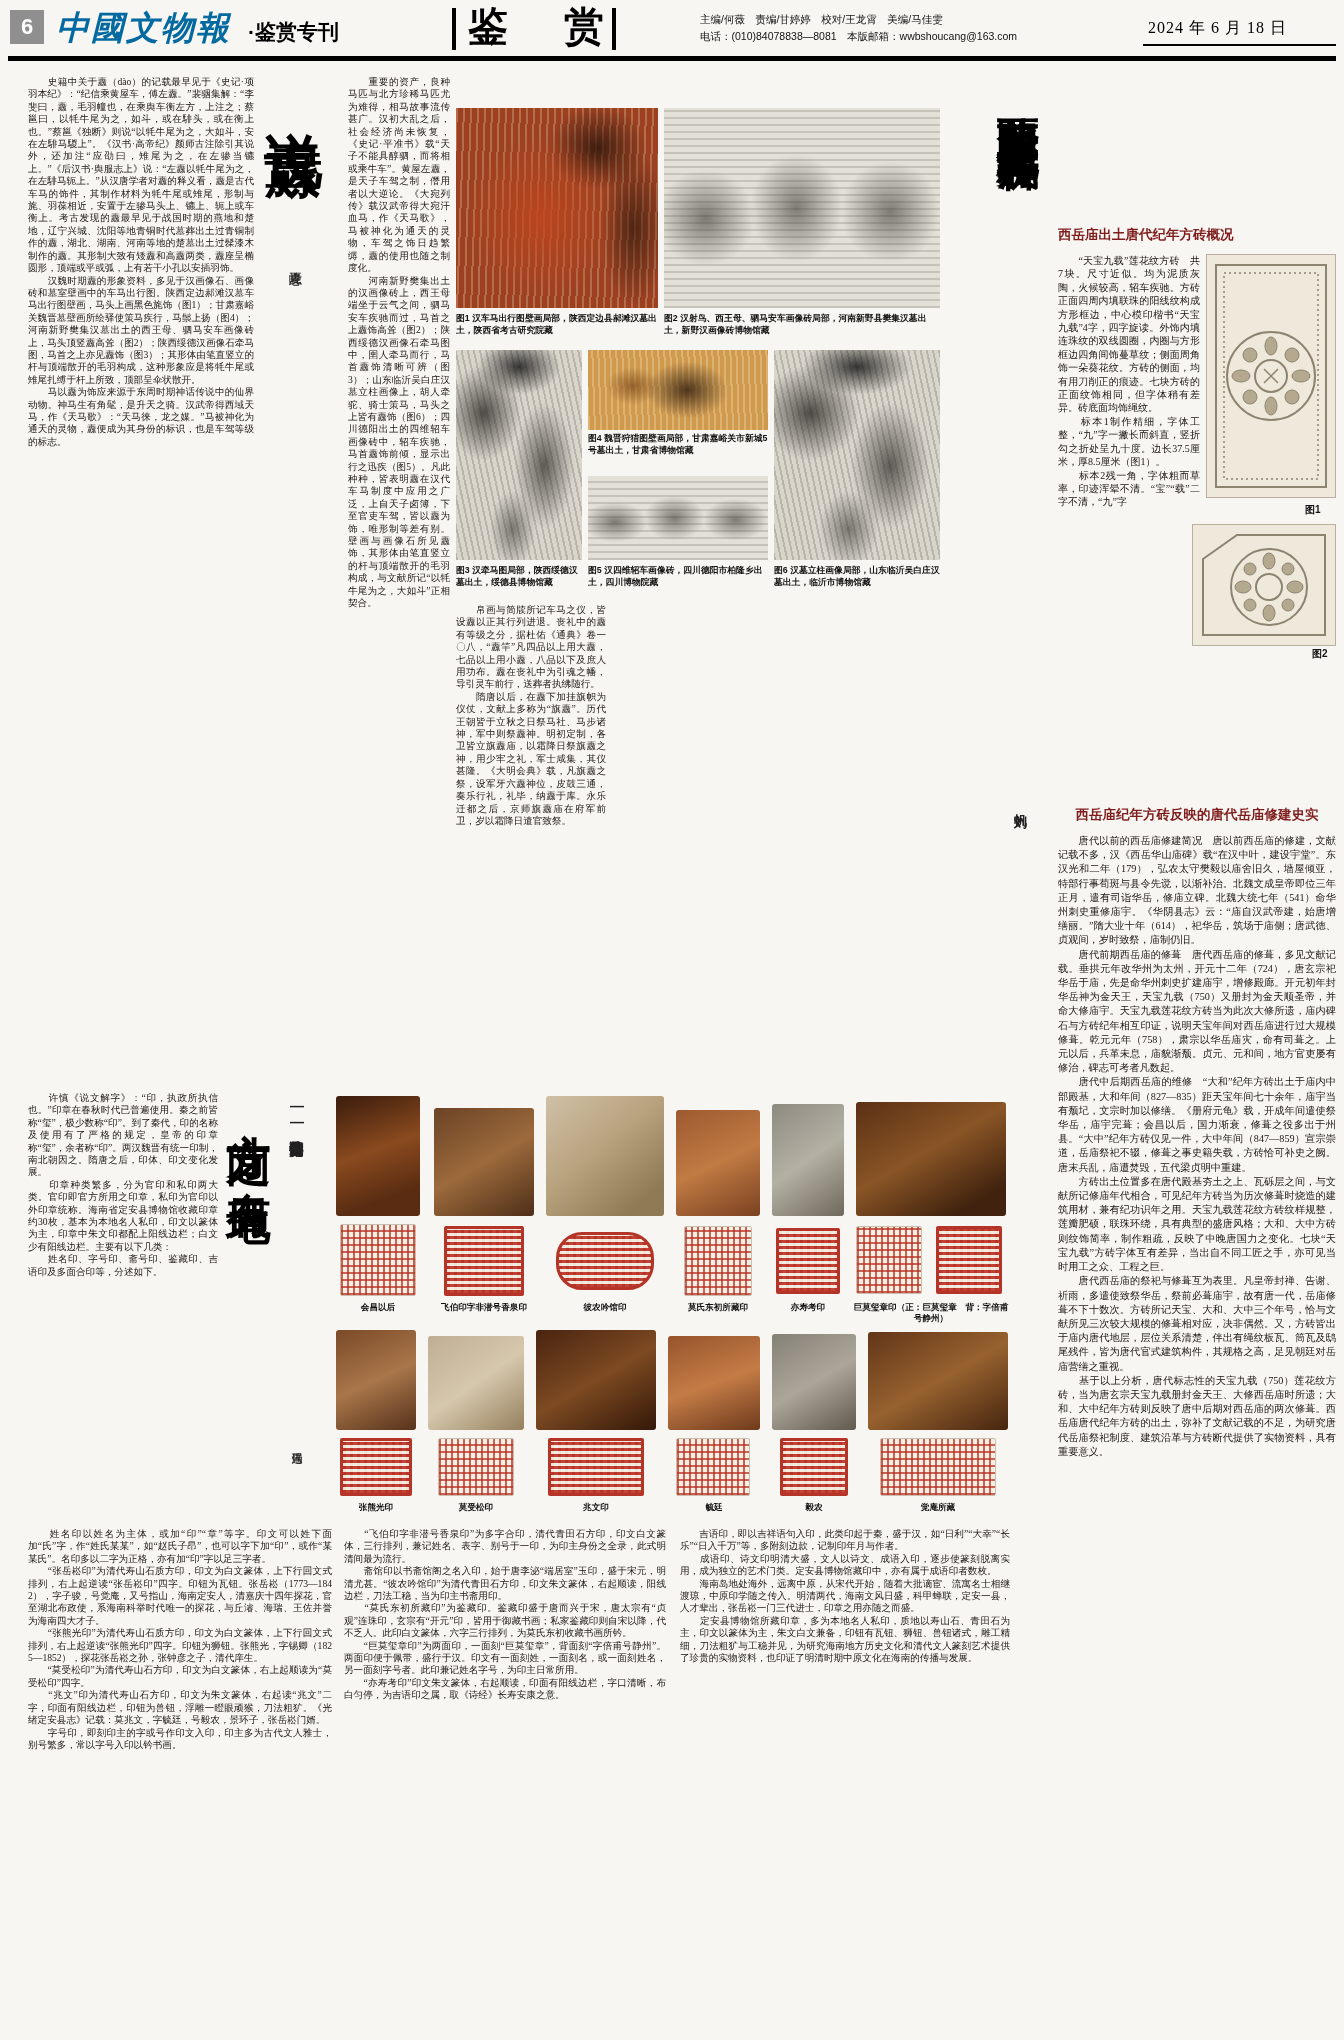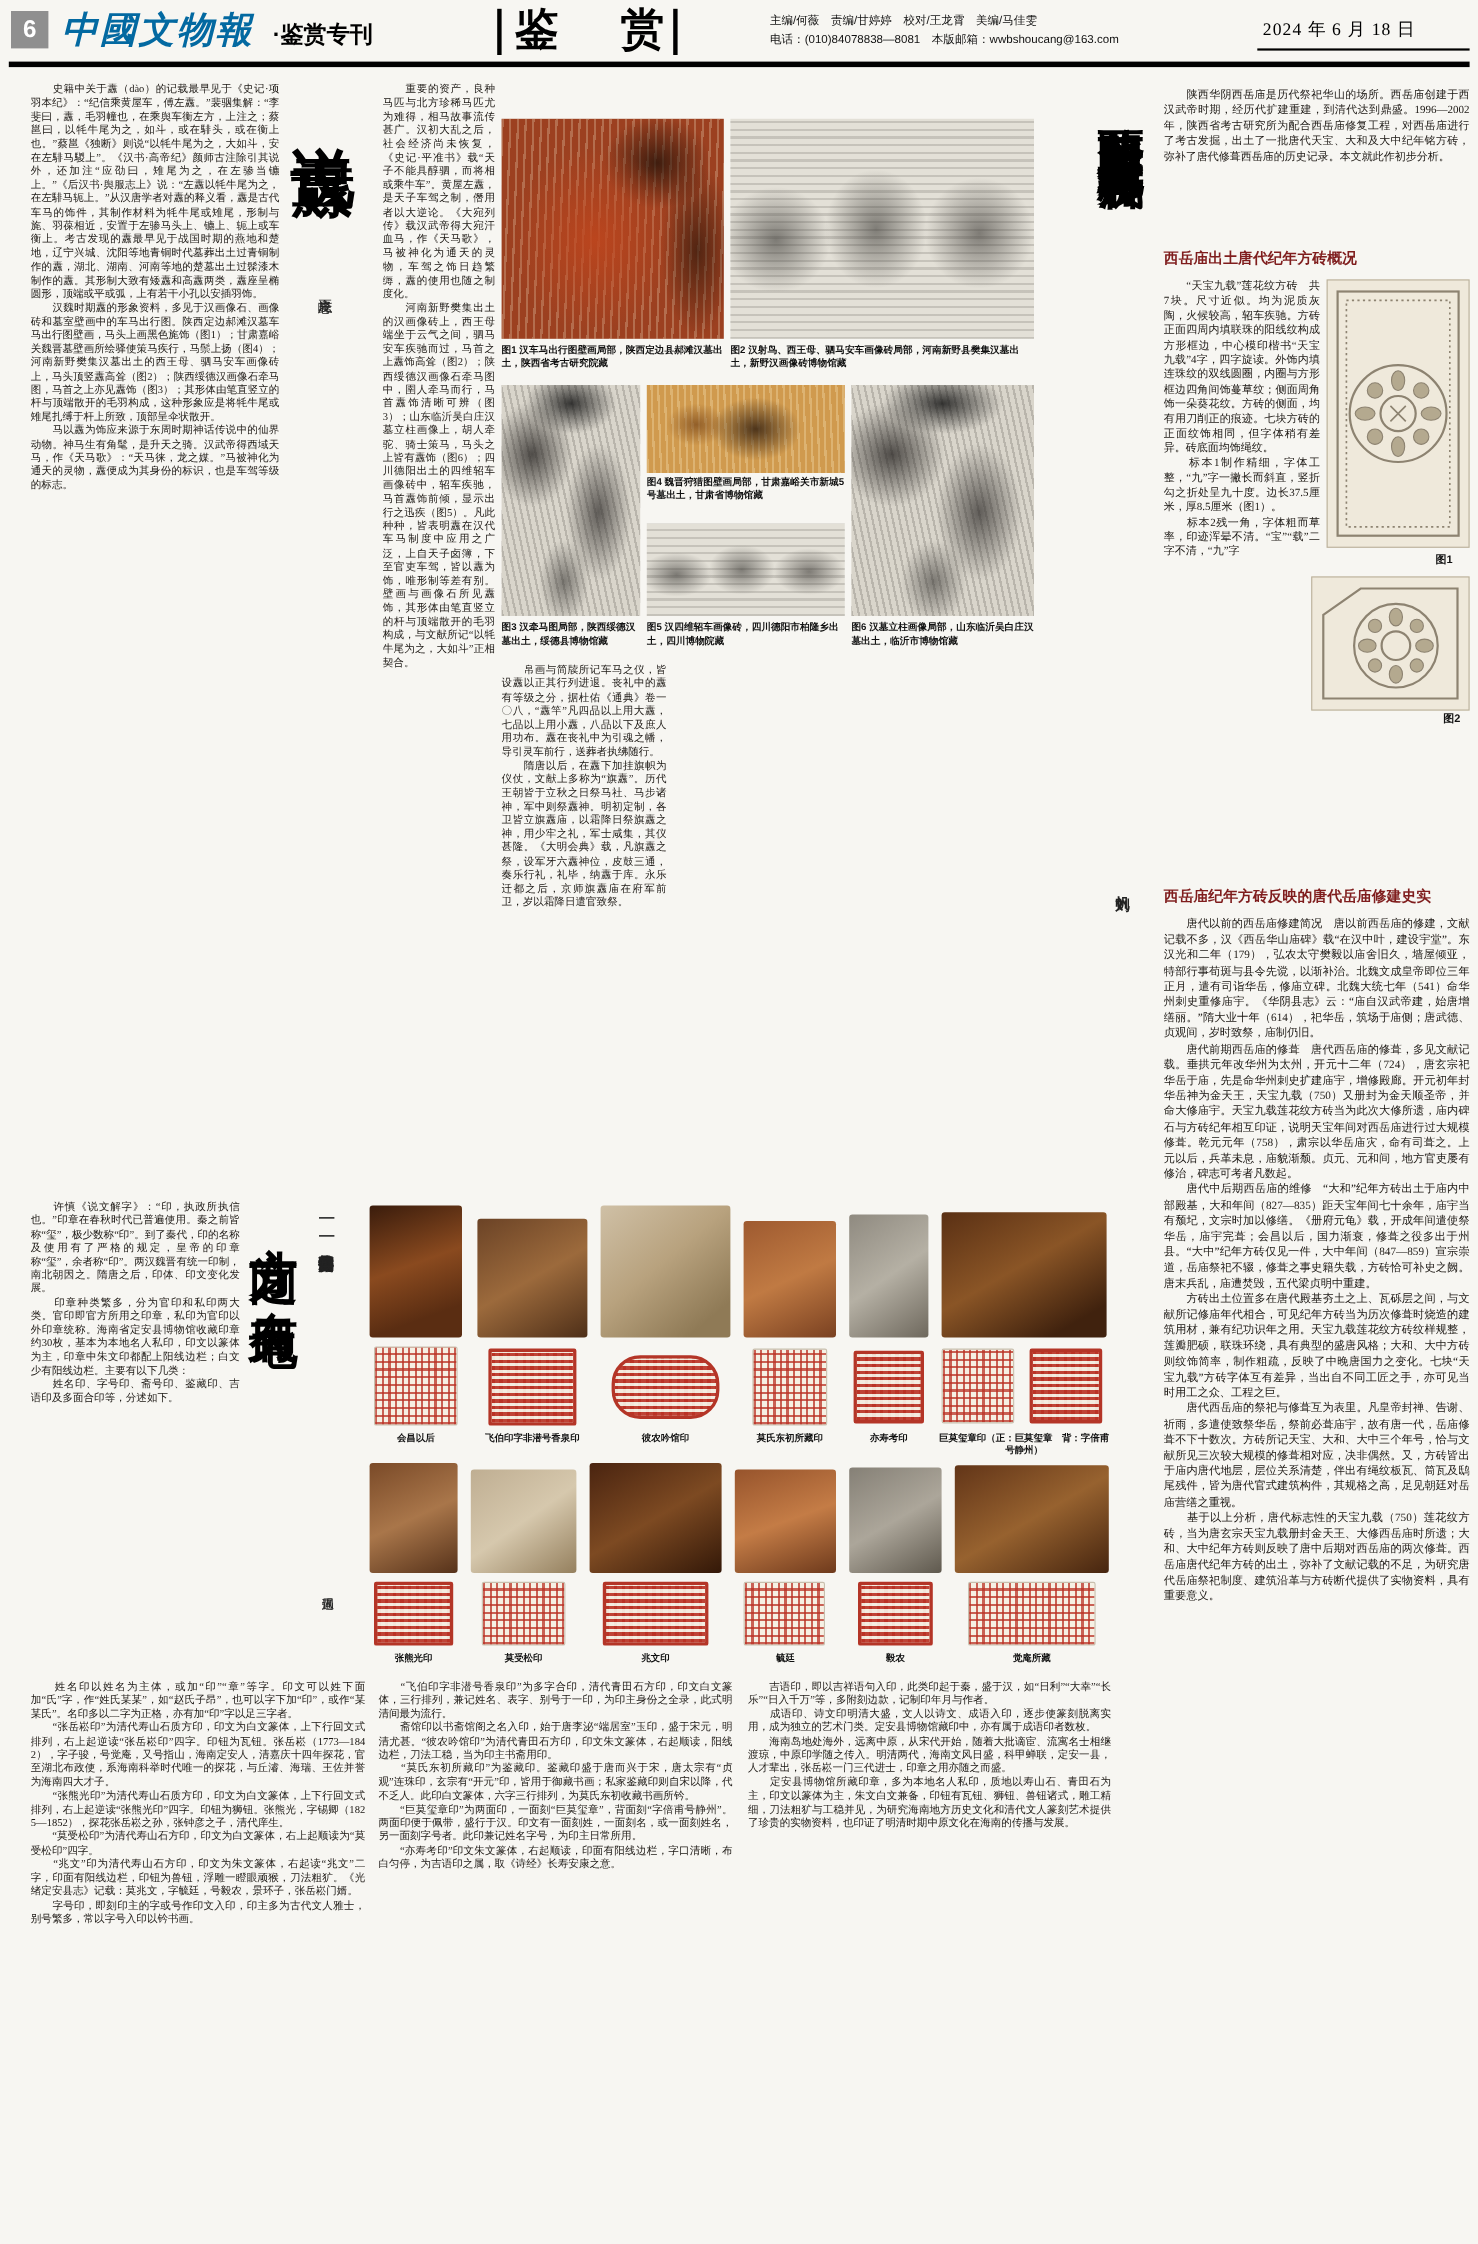--- a/index.html
+++ b/index.html
@@ -102,21 +102,20 @@
   <div class="cap" style="left:588px;top:564px;width:180px;height:28px">图5 汉四维轺车画像砖，四川德阳市柏隆乡出土，四川博物院藏</div>
 
   <div class="fig rub" style="left:774px;top:350px;width:166px;height:210px"></div>
   <div class="cap" style="left:774px;top:564px;width:166px;height:28px">图6 汉墓立柱画像局部，山东临沂吴白庄汉墓出土，临沂市博物馆藏</div>
 
   <div class="col" style="left:456px;top:604px;width:150px;height:480px">　　帛画与简牍所记车马之仪，皆设纛以正其行列进退。丧礼中的纛有等级之分，据杜佑《通典》卷一〇八，“纛竿”凡四品以上用大纛，七品以上用小纛，八品以下及庶人用功布。纛在丧礼中为引魂之幡，导引灵车前行，送葬者执绋随行。
 　　隋唐以后，在纛下加挂旗帜为仪仗，文献上多称为“旗纛”。历代王朝皆于立秋之日祭马社、马步诸神，军中则祭纛神。明初定制，各卫皆立旗纛庙，以霜降日祭旗纛之神，用少牢之礼，军士咸集，其仪甚隆。《大明会典》载，凡旗纛之祭，设军牙六纛神位，皮鼓三通，奏乐行礼，礼毕，纳纛于库。永乐迁都之后，京师旗纛庙在府军前卫，岁以霜降日遣官致祭。</div>
 
   <div class="vtitle" style="left:956px;top:84px;width:90px;height:712px;font-size:42px;letter-spacing:2px">陕西华阴西岳庙出土唐代纪年方砖浅析</div>
 
-  <div class="col" style="left:1058px;top:80px;width:278px;height:142px;font-size:10px;line-height:14px">　　陕西华阴西岳庙是历代祭祀华山的场所。西岳庙创建于西汉武帝时期，经历代扩建重建，到清代达到鼎盛。1996—2002年，陕西省考古研究所为配合西岳庙修复工程，对西岳庙进行了考古发掘，出土了一批唐代天宝、大和及大中纪年铭方砖，弥补了唐代修葺西岳庙的历史记录。本文就此作初步分析。</div>
 
   <div class="subhead" style="left:1058px;top:226px;width:278px">西岳庙出土唐代纪年方砖概况</div>
 
   <div class="col" style="left:1058px;top:254px;width:142px;height:402px;font-size:10px;line-height:13.4px">　　“天宝九载”莲花纹方砖　共7块。尺寸近似。均为泥质灰陶，火候较高，轺车疾驰。方砖正面四周内填联珠的阳线纹构成方形框边，中心模印楷书“天宝九载”4字，四字旋读。外饰内填连珠纹的双线圆圈，内圈与方形框边四角间饰蔓草纹；侧面周角饰一朵葵花纹。方砖的侧面，均有用刀削正的痕迹。七块方砖的正面纹饰相同，但字体稍有差异。砖底面均饰绳纹。
 　　标本1制作精细，字体工整，“九”字一撇长而斜直，竖折勾之折处呈九十度。边长37.5厘米，厚8.5厘米（图1）。
 　　标本2残一角，字体粗而草率，印迹浑晕不清。“宝”“载”二字不清，“九”字</div>
 
   <div class="fig brickimg" style="left:1206px;top:254px;width:130px;height:244px">
     <svg width="118" height="230" viewBox="0 0 118 230">
       <rect x="4" y="4" width="110" height="222" fill="#efe9db" stroke="#8d8371" stroke-width="2"></rect>
@@ -152,21 +151,21 @@
           <ellipse cx="91" cy="40" rx="6" ry="6"></ellipse>
         <ellipse cx="53" cy="76" rx="6" ry="6"></ellipse>
           <ellipse cx="91" cy="76" rx="6" ry="6"></ellipse>
       </g>
     </svg>
   </div>
   <div class="figlabel" style="left:1312px;top:648px">图2</div>
 
 
   <div class="vsmall" style="left:1012px;top:804px;width:16px;height:50px;font:bold 13px/16px 'Liberation Sans',sans-serif">刘帆</div>
-  <div class="subhead" style="left:1058px;top:806px;width:278px;text-align:left">西岳庙纪年方砖反映的唐代岳庙修建史实</div>
+  <div class="subhead" style="left:1058px;top:806px;width:278px;text-align:center">西岳庙纪年方砖反映的唐代岳庙修建史实</div>
 
   <div class="col" style="left:1058px;top:834px;width:278px;height:1180px;font-size:10.2px;line-height:14.2px">　　唐代以前的西岳庙修建简况　唐以前西岳庙的修建，文献记载不多，汉《西岳华山庙碑》载“在汉中叶，建设宇堂”。东汉光和二年（179），弘农太守樊毅以庙舍旧久，墙屋倾亚，特部行事荀斑与县令先谠，以渐补治。北魏文成皇帝即位三年正月，遣有司诣华岳，修庙立碑。北魏大统七年（541）命华州刺史重修庙宇。《华阴县志》云：“庙自汉武帝建，始唐增缮丽。”隋大业十年（614），祀华岳，筑场于庙侧；唐武德、贞观间，岁时致祭，庙制仍旧。
 　　唐代前期西岳庙的修葺　唐代西岳庙的修葺，多见文献记载。垂拱元年改华州为太州，开元十二年（724），唐玄宗祀华岳于庙，先是命华州刺史扩建庙宇，增修殿廊。开元初年封华岳神为金天王，天宝九载（750）又册封为金天顺圣帝，并命大修庙宇。天宝九载莲花纹方砖当为此次大修所遗，庙内碑石与方砖纪年相互印证，说明天宝年间对西岳庙进行过大规模修葺。乾元元年（758），肃宗以华岳庙灾，命有司葺之。上元以后，兵革未息，庙貌渐颓。贞元、元和间，地方官吏屡有修治，碑志可考者凡数起。
 　　唐代中后期西岳庙的维修　“大和”纪年方砖出土于庙内中部殿基，大和年间（827—835）距天宝年间七十余年，庙宇当有颓圮，文宗时加以修缮。《册府元龟》载，开成年间遣使祭华岳，庙宇完葺；会昌以后，国力渐衰，修葺之役多出于州县。“大中”纪年方砖仅见一件，大中年间（847—859）宣宗崇道，岳庙祭祀不辍，修葺之事史籍失载，方砖恰可补史之阙。唐末兵乱，庙遭焚毁，五代梁贞明中重建。
 　　方砖出土位置多在唐代殿基夯土之上、瓦砾层之间，与文献所记修庙年代相合，可见纪年方砖当为历次修葺时烧造的建筑用材，兼有纪功识年之用。天宝九载莲花纹方砖纹样规整，莲瓣肥硕，联珠环绕，具有典型的盛唐风格；大和、大中方砖则纹饰简率，制作粗疏，反映了中晚唐国力之变化。七块“天宝九载”方砖字体互有差异，当出自不同工匠之手，亦可见当时用工之众、工程之巨。
 　　唐代西岳庙的祭祀与修葺互为表里。凡皇帝封禅、告谢、祈雨，多遣使致祭华岳，祭前必葺庙宇，故有唐一代，岳庙修葺不下十数次。方砖所记天宝、大和、大中三个年号，恰与文献所见三次较大规模的修葺相对应，决非偶然。又，方砖皆出于庙内唐代地层，层位关系清楚，伴出有绳纹板瓦、筒瓦及鸱尾残件，皆为唐代官式建筑构件，其规格之高，足见朝廷对岳庙营缮之重视。
 　　基于以上分析，唐代标志性的天宝九载（750）莲花纹方砖，当为唐玄宗天宝九载册封金天王、大修西岳庙时所遗；大和、大中纪年方砖则反映了唐中后期对西岳庙的两次修葺。西岳庙唐代纪年方砖的出土，弥补了文献记载的不足，为研究唐代岳庙祭祀制度、建筑沿革与方砖断代提供了实物资料，具有重要意义。</div>
 
   <div class="col" style="left:28px;top:1092px;width:190px;height:428px">　　许慎《说文解字》：“印，执政所执信也。”印章在春秋时代已普遍使用。秦之前皆称“玺”，极少数称“印”。到了秦代，印的名称及使用有了严格的规定，皇帝的印章称“玺”，余者称“印”。两汉魏晋有统一印制，南北朝因之。隋唐之后，印体、印文变化发展。
 　　印章种类繁多，分为官印和私印两大类。官印即官方所用之印章，私印为官印以外印章统称。海南省定安县博物馆收藏印章约30枚，基本为本地名人私印，印文以篆体为主，印章中朱文印都配上阳线边栏；白文少有阳线边栏。主要有以下几类：

